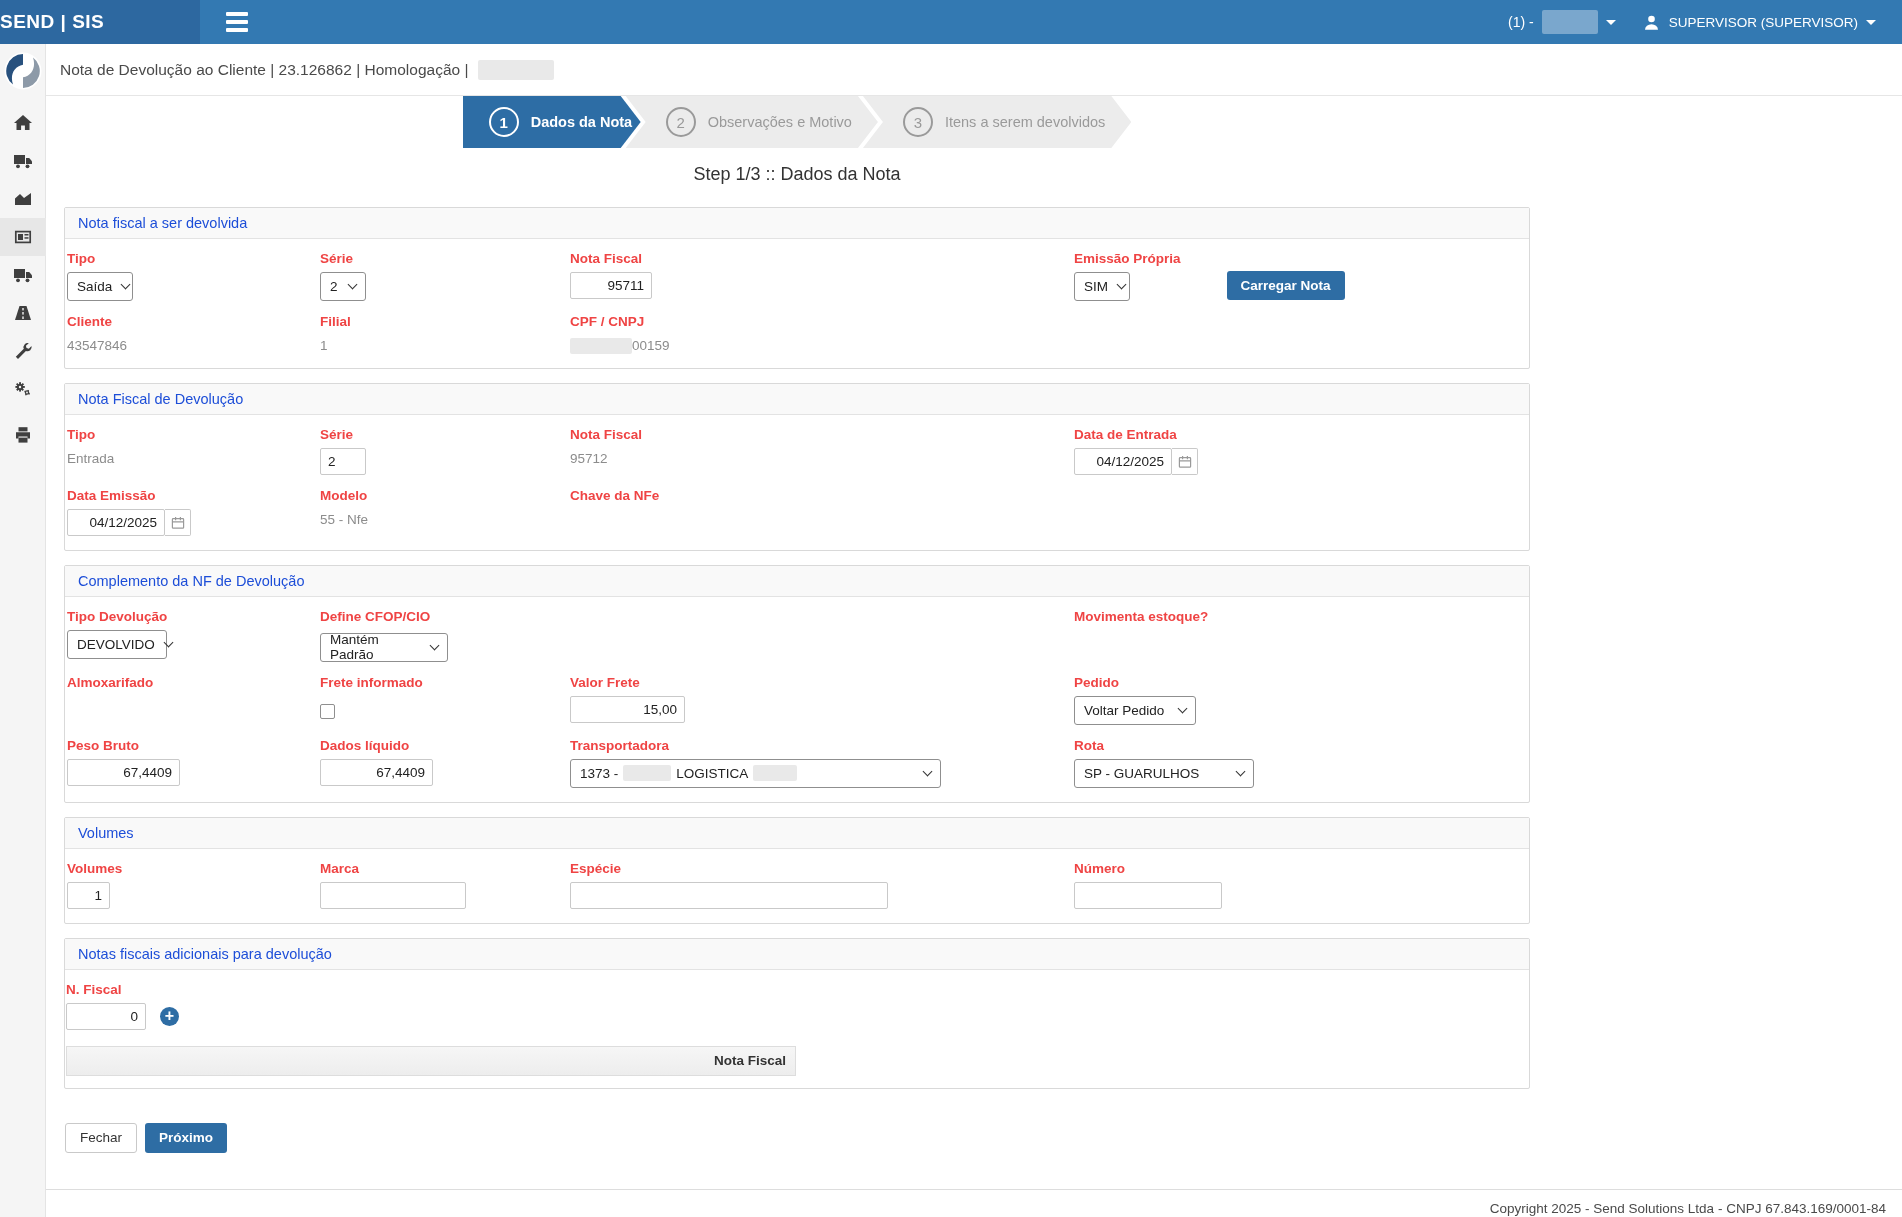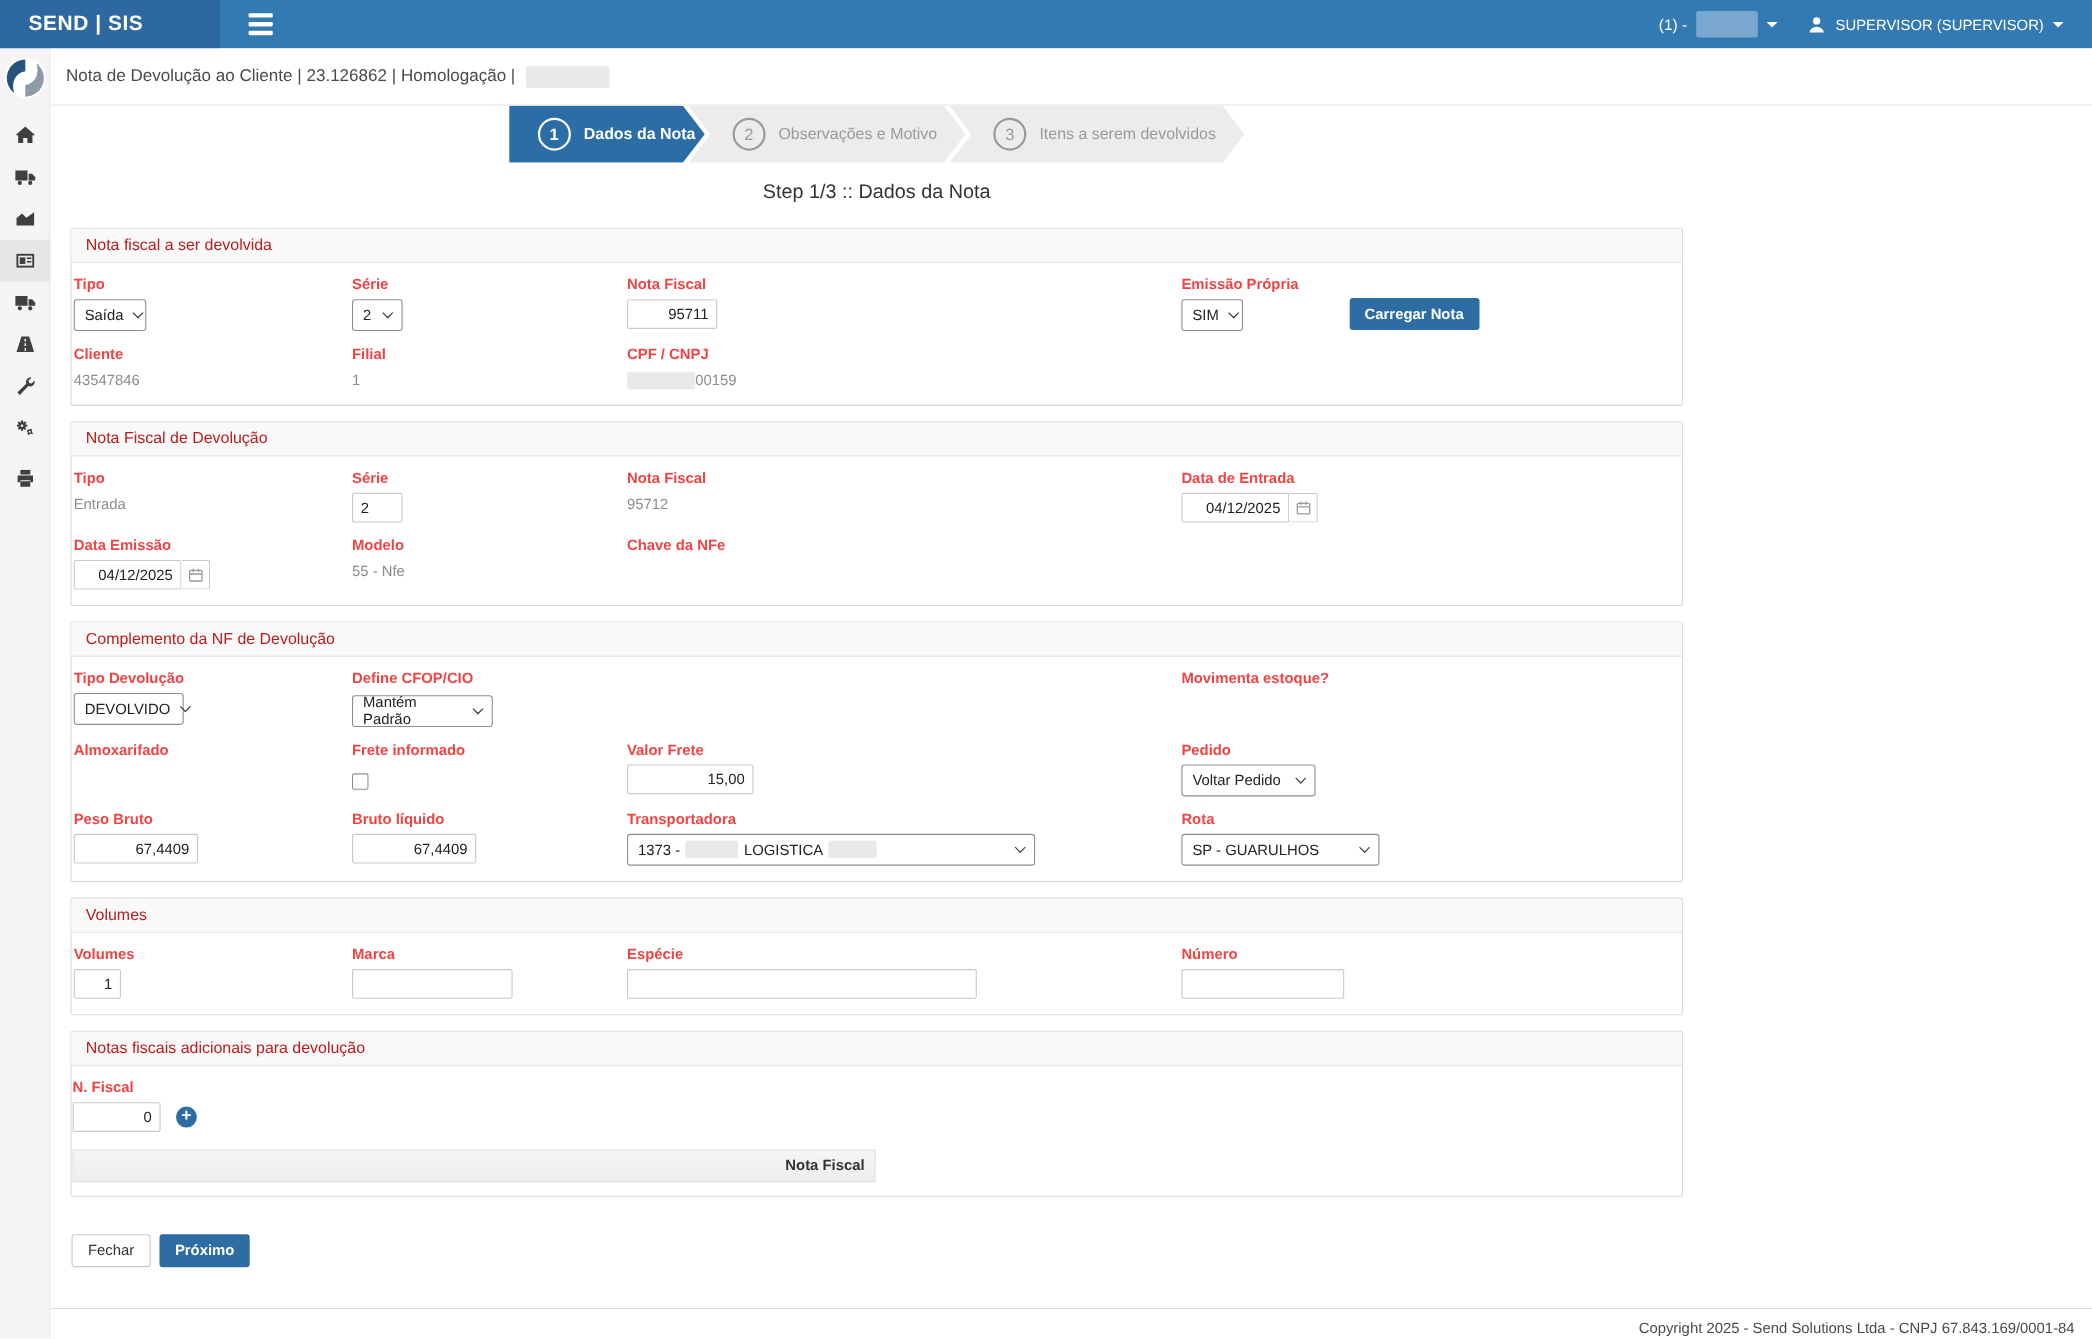--- a/index.html
+++ b/index.html
@@ -2,21 +2,21 @@
 <html><head>
 <meta charset="utf-8">
 <style>
   * { box-sizing: border-box; margin: 0; padding: 0; }
   html,body { width:1902px; height:1217px; overflow:hidden;
     font-family:"Liberation Sans", sans-serif; background:#fff; }
 
   
   .topbar { height:44px; background:#3379b2; display:flex; align-items:stretch; }
   .brand { width:200px; background:#2d68a0; color:#fff; font-size:19px; font-weight:bold;
-    display:flex; align-items:center; padding-left:26px; letter-spacing:.5px; }
+    display:flex; align-items:center; letter-spacing:.5px; }
   .hamburger { width:50px; display:flex; flex-direction:column; justify-content:center;
     align-items:center; gap:4px; margin-left:12px; cursor:pointer; }
   .hamburger span { display:block; width:22px; height:4px; background:#fff; border-radius:1px; }
   .topbar-right { margin-left:auto; display:flex; align-items:center; gap:26px; padding-right:26px; }
   .env-group, .user-group { display:flex; align-items:center; gap:8px; color:#fff; font-size:14px; }
   .redact { display:inline-block; background:#e9e9e9; border-radius:2px; filter:blur(.6px); }
   .redact.blue { background:rgba(255,255,255,.35); }
   .caret-down { width:0; height:0; border-left:5px solid transparent; border-right:5px solid transparent;
     border-top:5px solid #fff; display:inline-block; }
   .user-group { font-size:13.5px; }
@@ -54,21 +54,21 @@
     clip-path:polygon(0 0, calc(100% - 20px) 0, 100% 50%, calc(100% - 20px) 100%, 0 100%, 20px 50%);
     margin-left:-15px; padding:0 26px 0 40px; font-size:14.5px; }
   .step.inactive .circ { border-color:#9a9a9a; color:#9a9a9a; }
   .step-label { font-size:14.5px; white-space:nowrap; }
 
   .step-heading { text-align:center; font-size:18px; color:#333; font-weight:400; margin:16px 0 22px; }
 
   
   .section { border:1px solid #d9d9d9; border-radius:2px; margin-bottom:14px; }
   .section-head { background:#f9f9f9; border-bottom:1px solid #e3e3e3; padding:7px 13px;
-    font-size:14.5px; color:#b91c1c; }
+    font-size:14.5px; color:#1d4ed8; }
   .section-body { padding:12px 0 12px 0; }
   .frow { display:grid; grid-template-columns:253px 250px 504px 477px; padding:0 0 0 1px; margin-bottom:13px; }
   .frow:last-child { margin-bottom:2px; }
   .fld { padding-right:14px; }
   .lab { font-size:13.5px; font-weight:bold; color:#ef4444; margin-bottom:6px; }
   .static { font-size:13.5px; color:#8c8c8c; margin-top:9px; }
   .inp { height:27px; border:1px solid #c9c9c9; border-radius:2px; font-size:13.5px; color:#222;
     padding:0 7px; font-family:"Liberation Sans",sans-serif; background:#fff; }
   .num { text-align:right; }
   .sel { height:29px; border:1px solid #8f8f8f; border-radius:3px; background:#fff;
@@ -392,21 +392,21 @@
                   <i class="chev"></i>
               </div>
             </div>
           </div>
           <div class="frow">
             <div class="fld">
               <div class="lab">Peso Bruto</div>
               <input class="inp num w113" value="67,4409" style="">
             </div>
             <div class="fld">
-              <div class="lab">Bruto líquido</div>
+              <div class="lab">Dados líquido</div>
               <input class="inp num w113" value="67,4409" style="">
             </div>
             <div class="fld">
               <div class="lab">Transportadora</div>
               <div class="sel w310">
                 <span class="sel-inner">
                   <span>1373 -</span>
                   <span class="redact inline-redact" style="width:48px;"></span>
                   <span>LOGISTICA</span>
                   <span class="redact inline-redact" style="width:44px;"></span>

